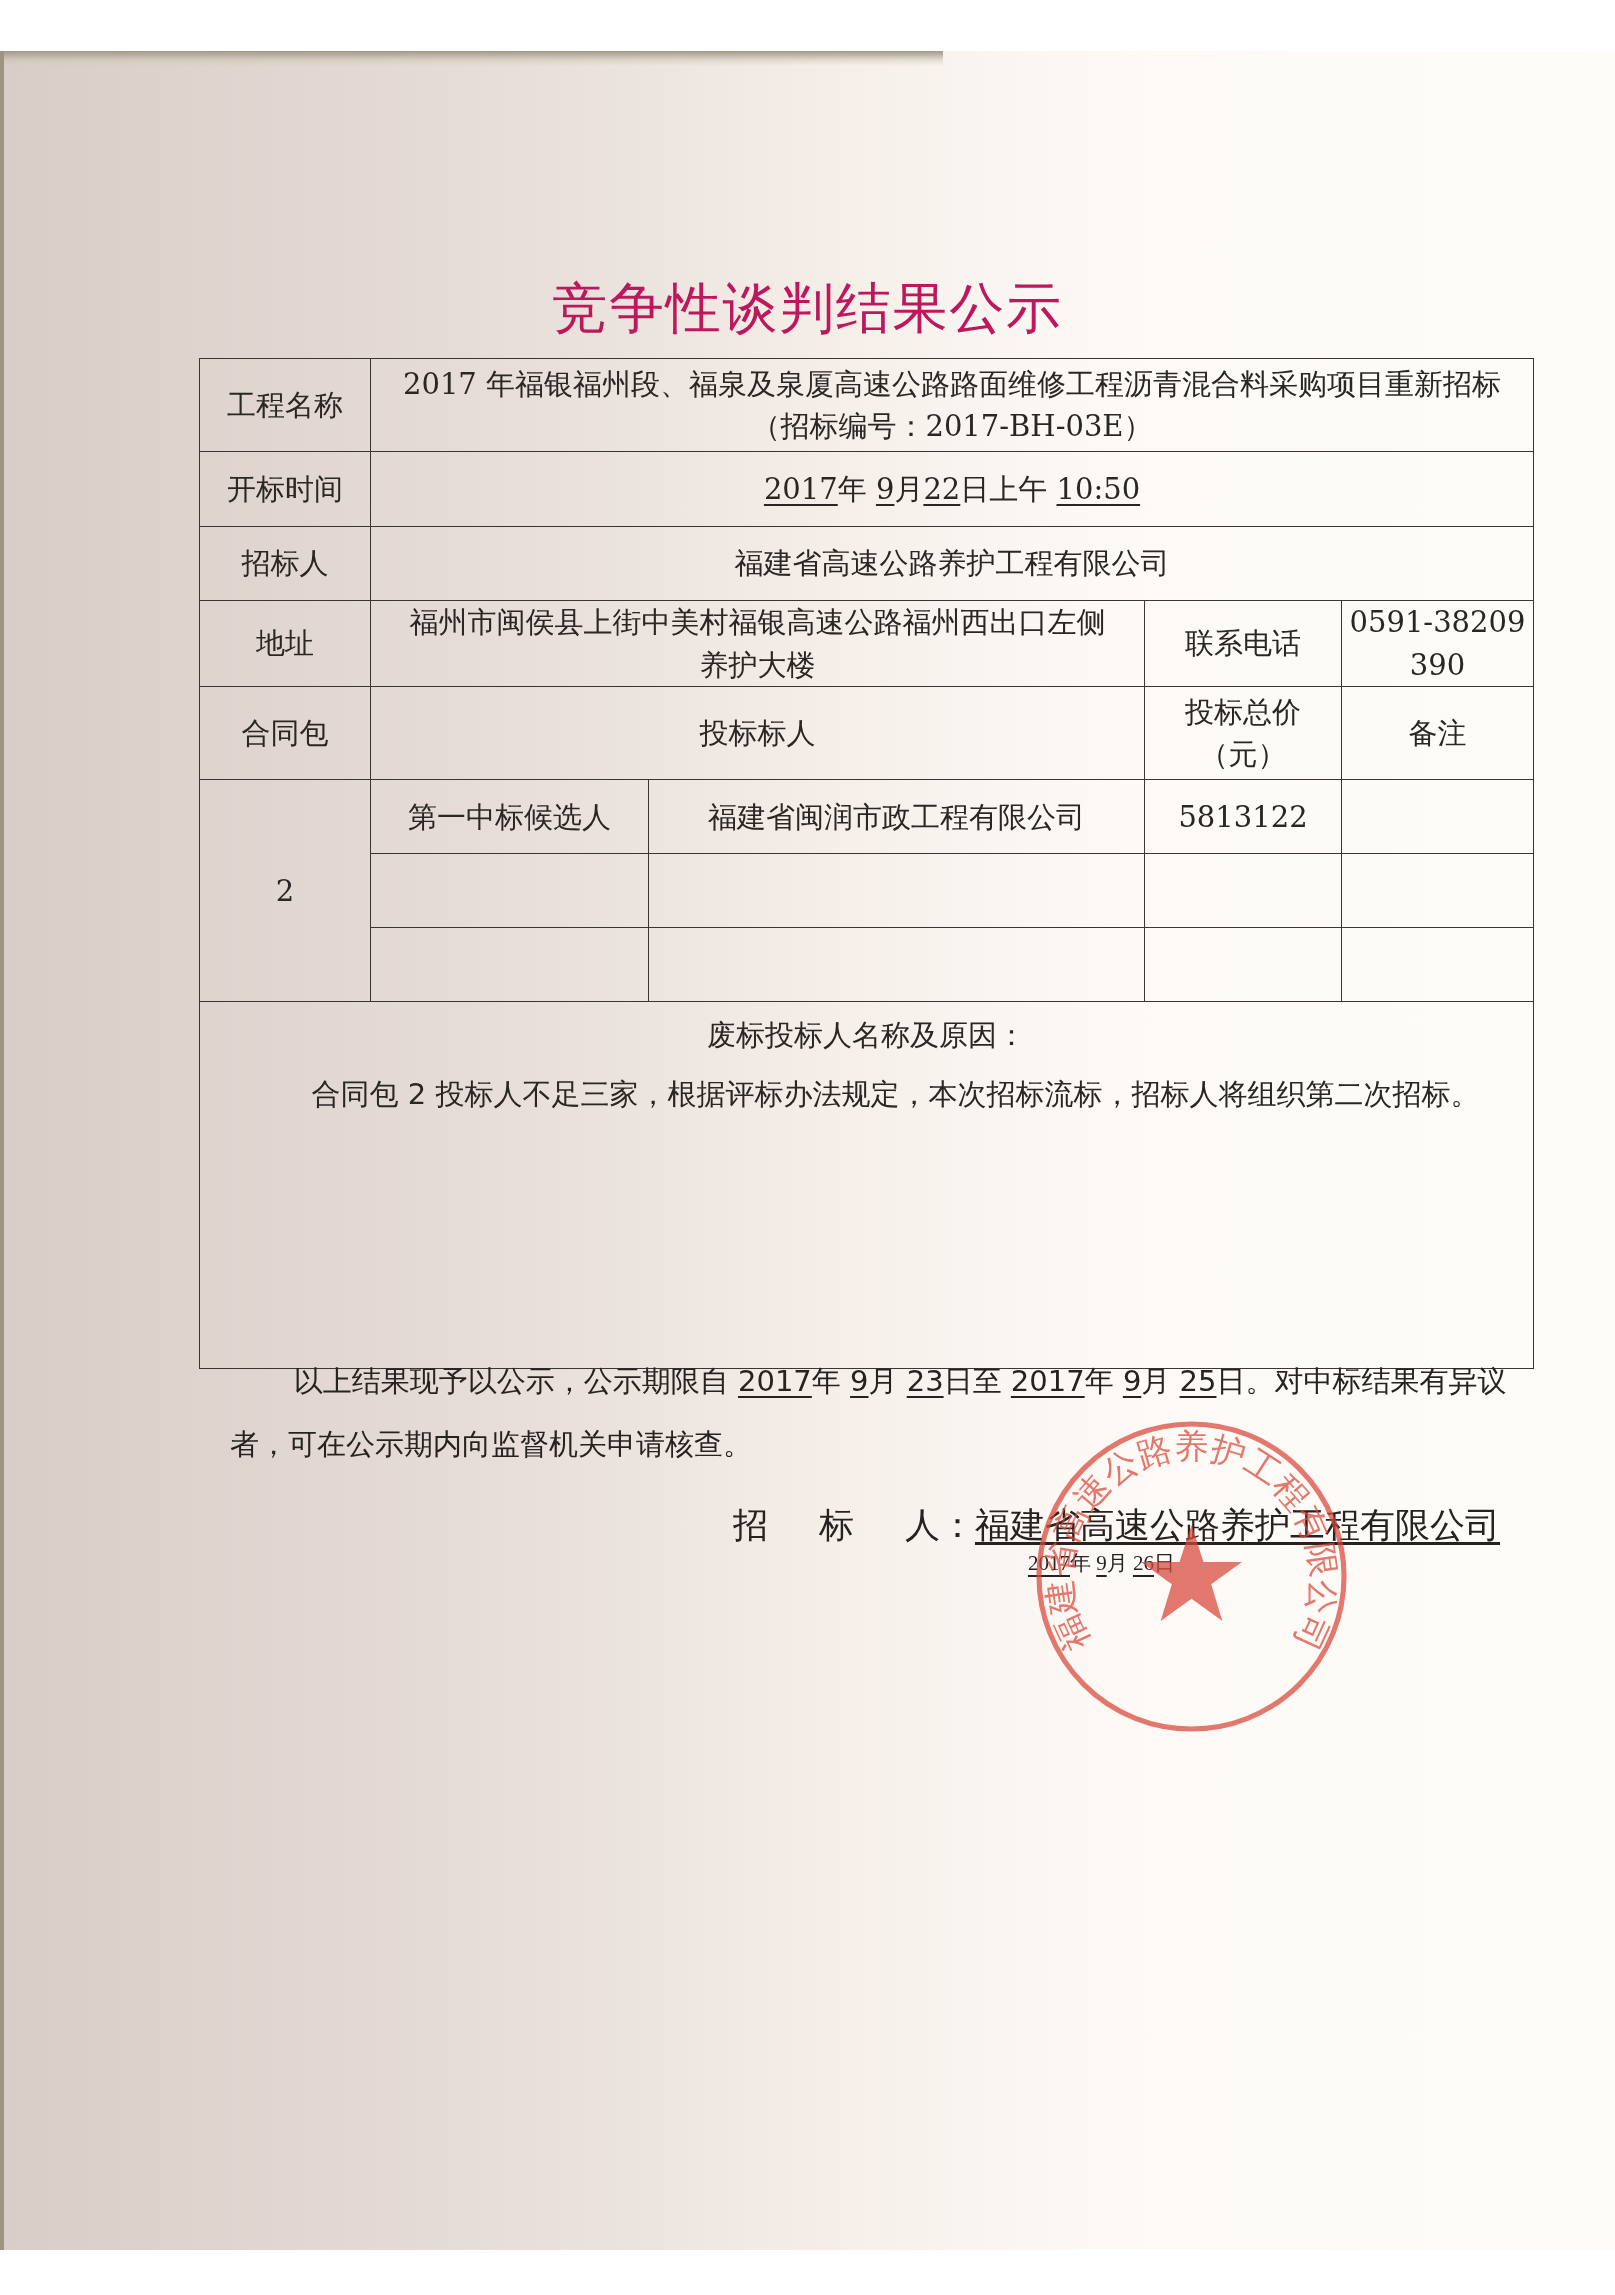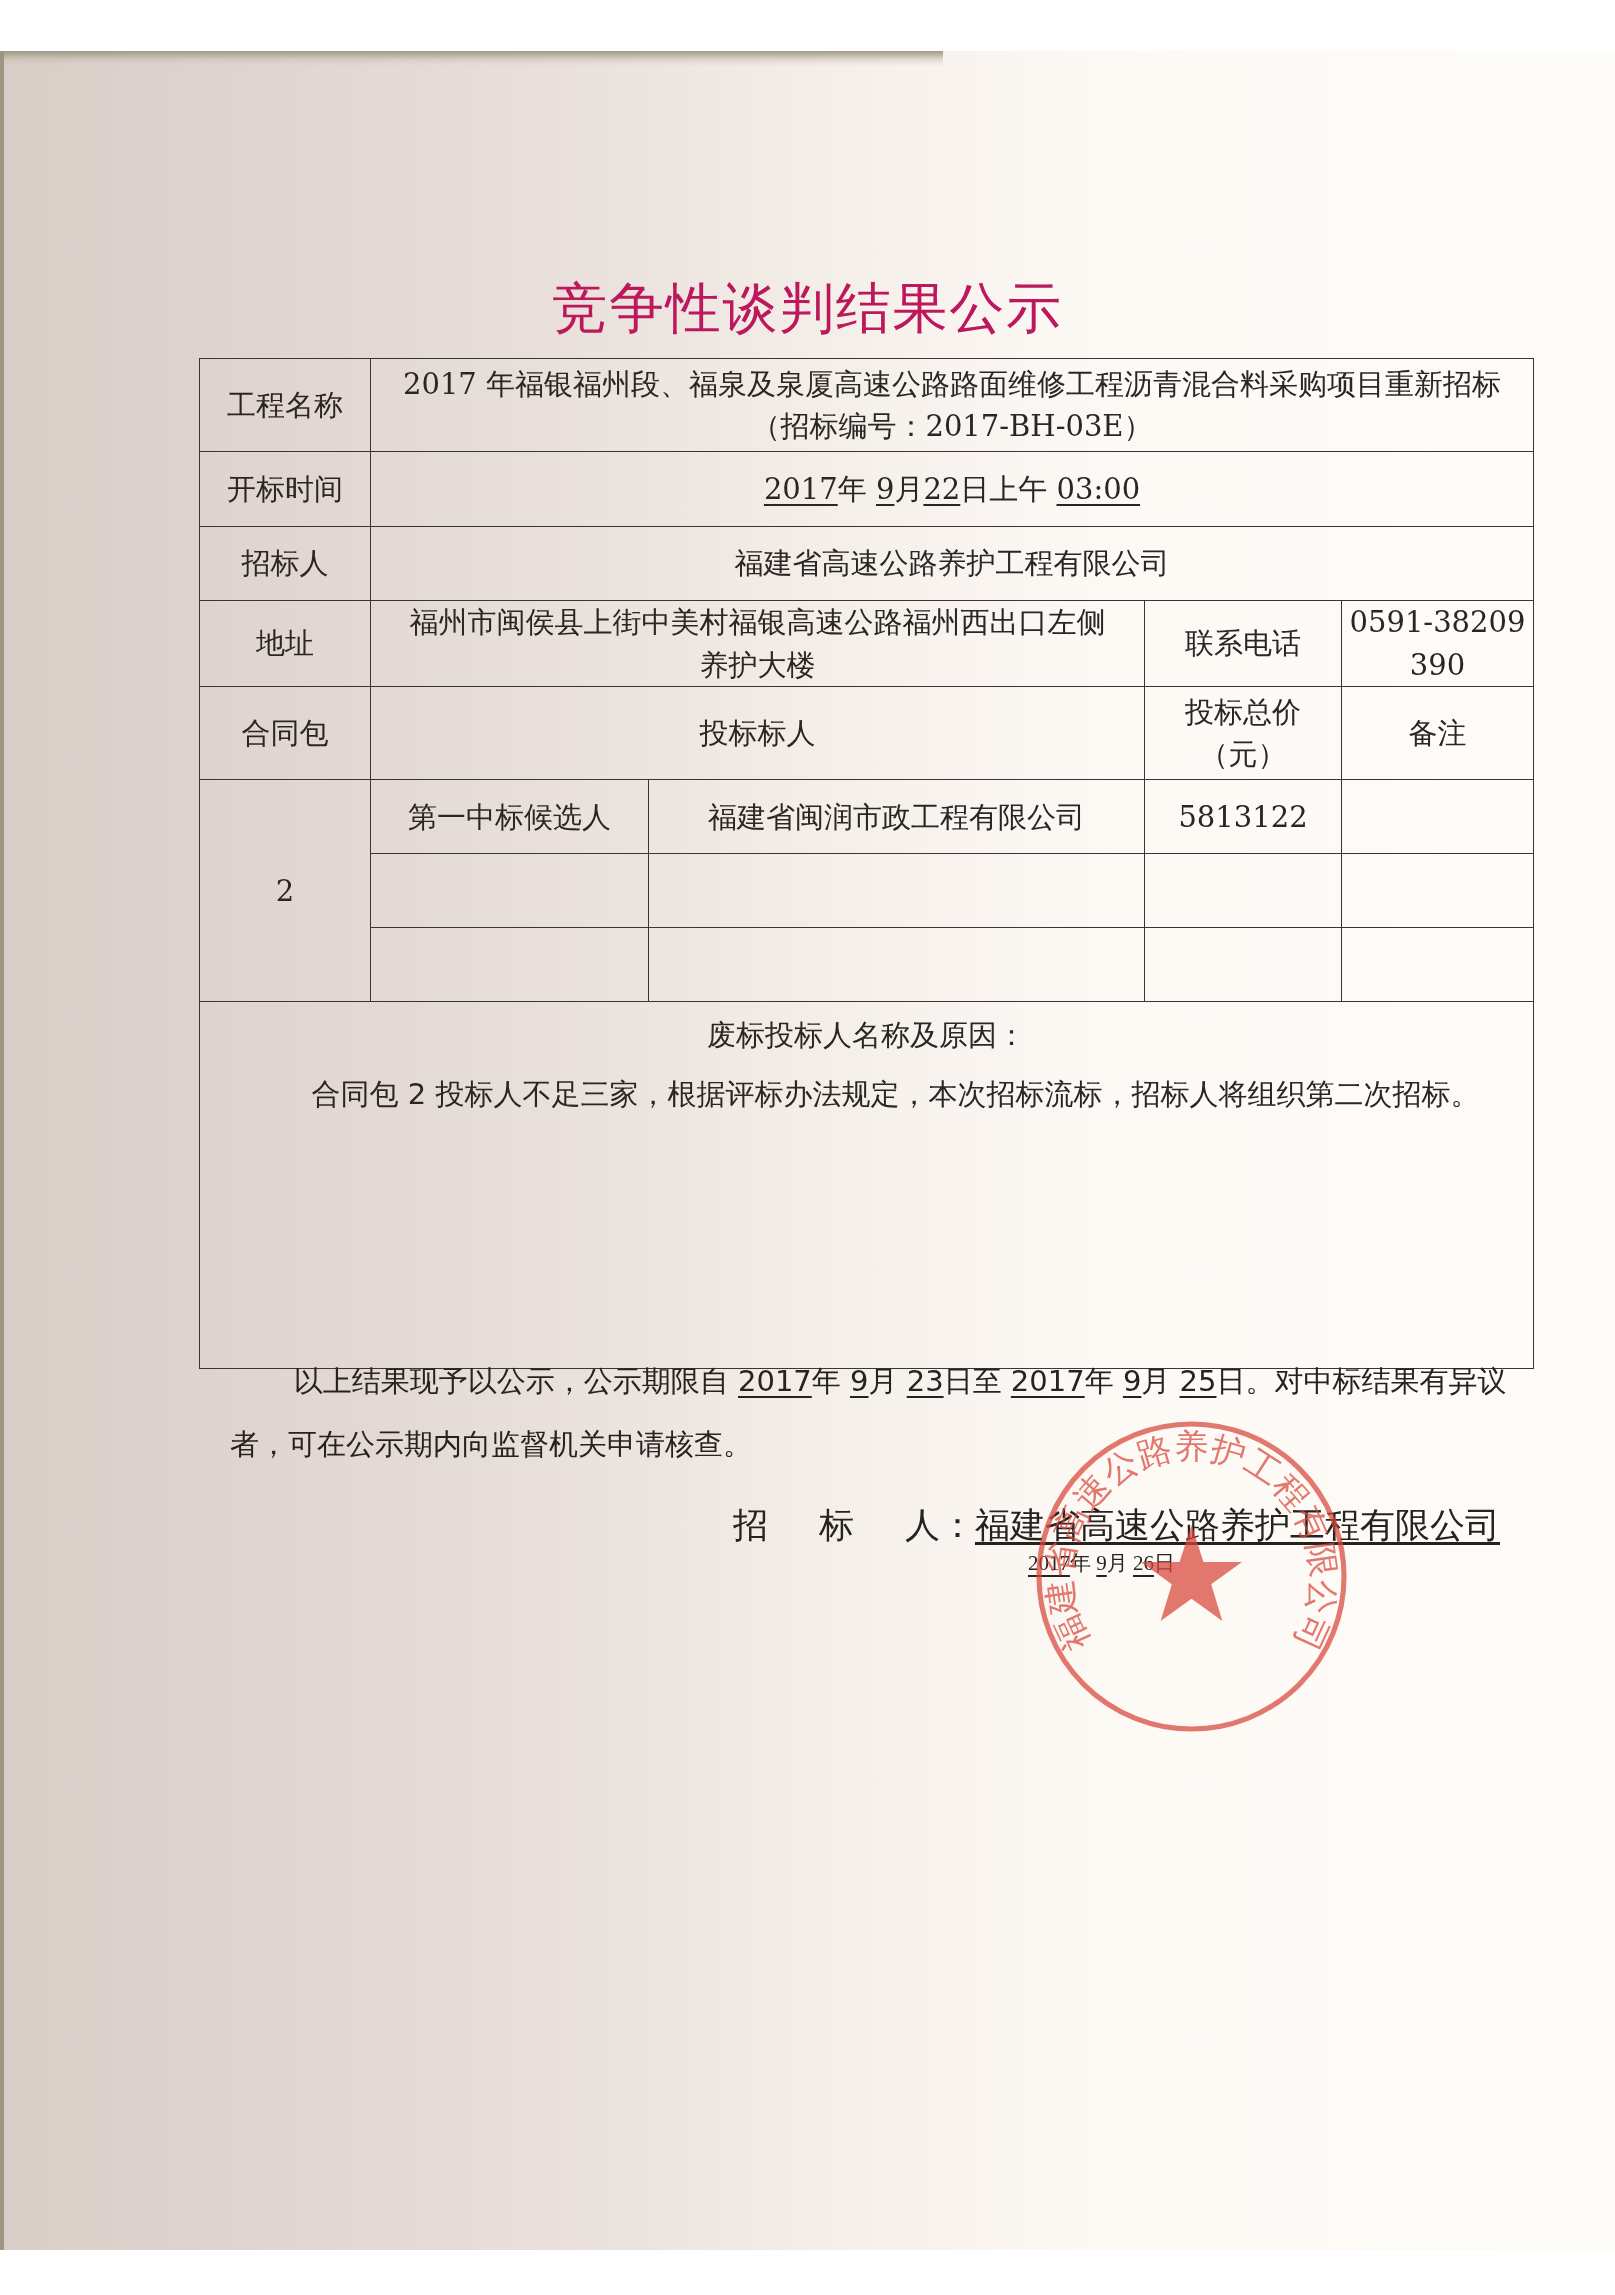--- a/index.html
+++ b/index.html
@@ -80,21 +80,21 @@
   <tbody>
       <tr style="height:93px">
     <td class="lbl">工程名称</td>
     <td colspan="4" class="left">2017 年福银福州段、福泉及泉厦高速公路路面维修工程沥青混合料采购项目重新招标（招标编号：2017-BH-03E）</td>
   </tr>
   <tr style="height:75px">
     <td class="lbl">开标时间</td>
     <td colspan="4">
       <span class="u">2017</span><span>年</span>
       <span class="u">9</span><span>月</span><span class="u">22</span><span>日上午</span>
-      <span class="u">03:00</span>
+      <span class="u">10:50</span>
     </td>
   </tr>
   <tr style="height:74px">
     <td class="lbl">招标人</td>
     <td colspan="4">福建省高速公路养护工程有限公司</td>
   </tr>
   <tr style="height:86px">
     <td class="lbl">地址</td>
     <td colspan="2" style="padding:0 26px;">福州市闽侯县上街中美村福银高速公路福州西出口左侧养护大楼</td>
     <td>联系电话</td>

